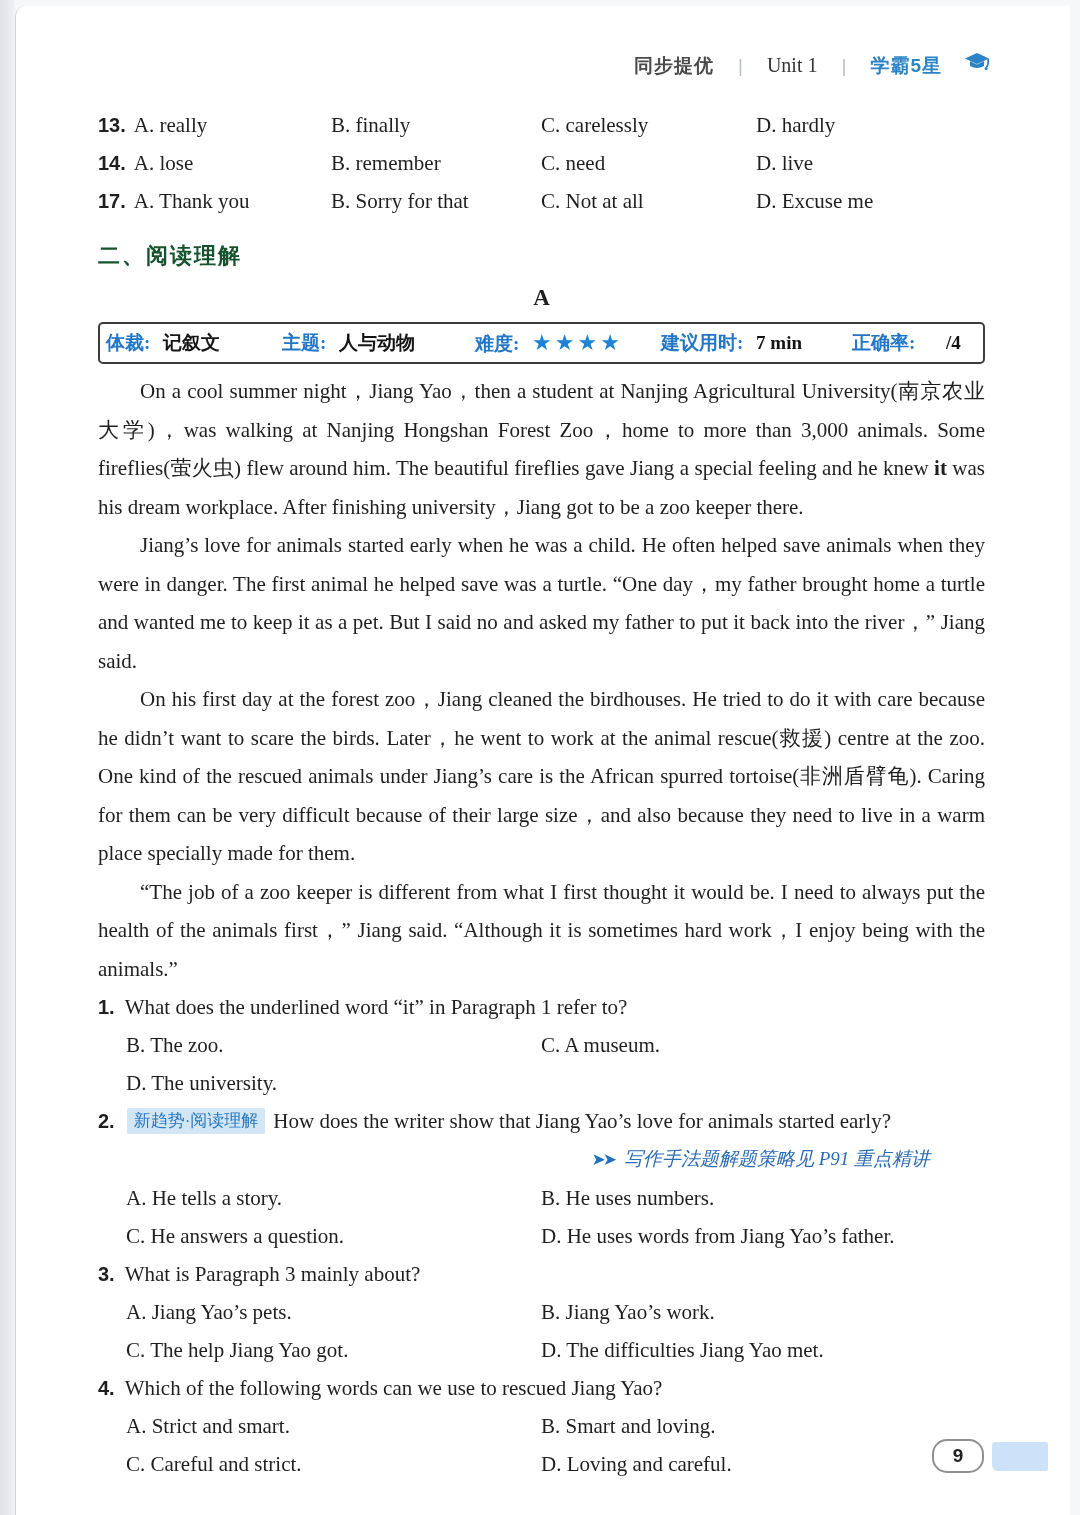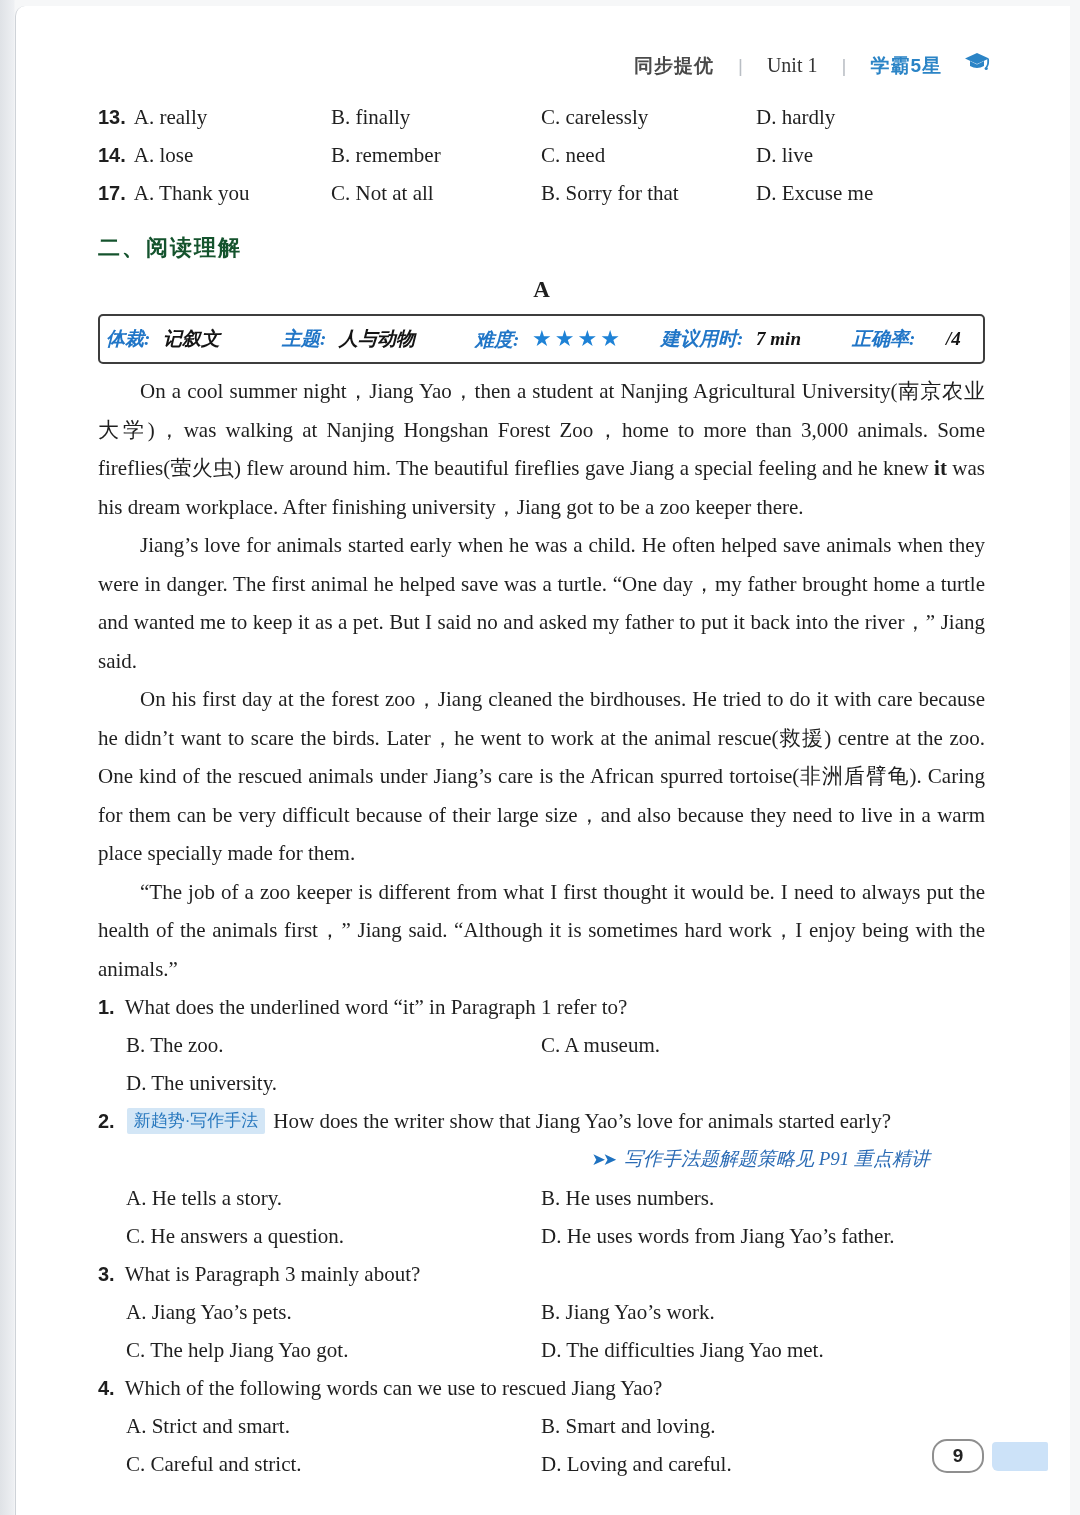--- a/index.html
+++ b/index.html
@@ -36,21 +36,21 @@
     font-family: "Liberation Sans", sans-serif;
     display: flex; justify-content: flex-end; align-items: center; gap: 24px;
   }
   .h-series { font-weight: 600; letter-spacing: 1px; }
   .h-sep { color: #b9bec4; font-weight: 300; }
   .h-unit { font-family: "Liberation Serif", serif; font-size: 20px; color: #333; }
   .h-brand { color: #2b84c6; font-weight: 700; letter-spacing: 1px; }
   .cap-icon { display: inline-block; margin-left: -2px; }
 
   
-  .cloze { margin-top: 19px; font-size: 21px; }
+  .cloze { margin-top: 27px; font-size: 21px; }
   .cloze-row {
     display: grid;
     grid-template-columns: 233px 210px 215px 1fr;
     line-height: 38px;
   }
   .qnum { font-family: "Liberation Sans", sans-serif; font-weight: 700; font-size: 20px; margin-right: 8px; }
 
   
   .section-title {
     margin-top: 21px;
@@ -66,27 +66,26 @@
     font-weight: 700;
     margin-top: 12px;
     line-height: 30px;
   }
 
   
   .info-bar {
     margin-top: 9px;
     border: 2px solid #3d3d3d;
     border-radius: 5px;
-    height: 50px;
+    height: 42px;
     display: grid;
     grid-template-columns: 176px 193px 186px 191px 1fr;
     align-items: center;
     padding-left: 6px;
     font-size: 19px;
-    font-style: italic;
   }
   .info-item { white-space: nowrap; }
   .info-label { color: #2176c7; font-weight: 700; }
   .info-value { color: #141414; font-weight: 600; margin-left: 8px; }
   .info-stars { color: #1e82d6; letter-spacing: 3px; font-size: 22px; font-family: "DejaVu Sans", sans-serif; }
   .info-acc { margin-left: 26px; }
 
   
   .passage { margin-top: 8px; font-size: 21px; line-height: 38.5px; text-align: justify; }
   .passage p { text-indent: 42px; }
@@ -179,22 +178,22 @@
           <span>D. hardly</span>
         </div>
         <div class="cloze-row">
           <span><span class="qnum">14.</span><span>A. lose</span></span>
           <span>B. remember</span>
           <span>C. need</span>
           <span>D. live</span>
         </div>
         <div class="cloze-row">
           <span><span class="qnum">17.</span><span>A. Thank you</span></span>
+          <span>B. Sorry for that</span>
           <span>C. Not at all</span>
-          <span>B. Sorry for that</span>
           <span>D. Excuse me</span>
         </div>
       </div>
 
       <div class="section-title">二、阅读理解</div>
       <div class="passage-label">A</div>
 
       <div class="info-bar">
         <span class="info-item">
           <span class="info-label">体裁:</span>
@@ -235,21 +234,21 @@
           <div class="opts">
             <span>B. The zoo.</span>
             <span>C. A museum.</span>
             <span>D. The university.</span>
           </div>
         </div>
 
         <div>
           <div class="q-line">
             <span class="qnum">2.</span>
-            <span class="q-text"><span class="q-tag">新趋势·写作手法</span><span>How does the writer show that Jiang Yao’s love for animals started early?</span></span>
+            <span class="q-text"><span class="q-tag">新趋势·阅读理解</span><span>How does the writer show that Jiang Yao’s love for animals started early?</span></span>
           </div>
           <div class="note-line">
             <span class="note-arrows">➤➤</span><span>写作手法题解题策略见 P91 重点精讲</span>
           </div>
           <div class="opts">
             <span>A. He tells a story.</span>
             <span>B. He uses numbers.</span>
             <span>C. He answers a question.</span>
             <span>D. He uses words from Jiang Yao’s father.</span>
           </div>

